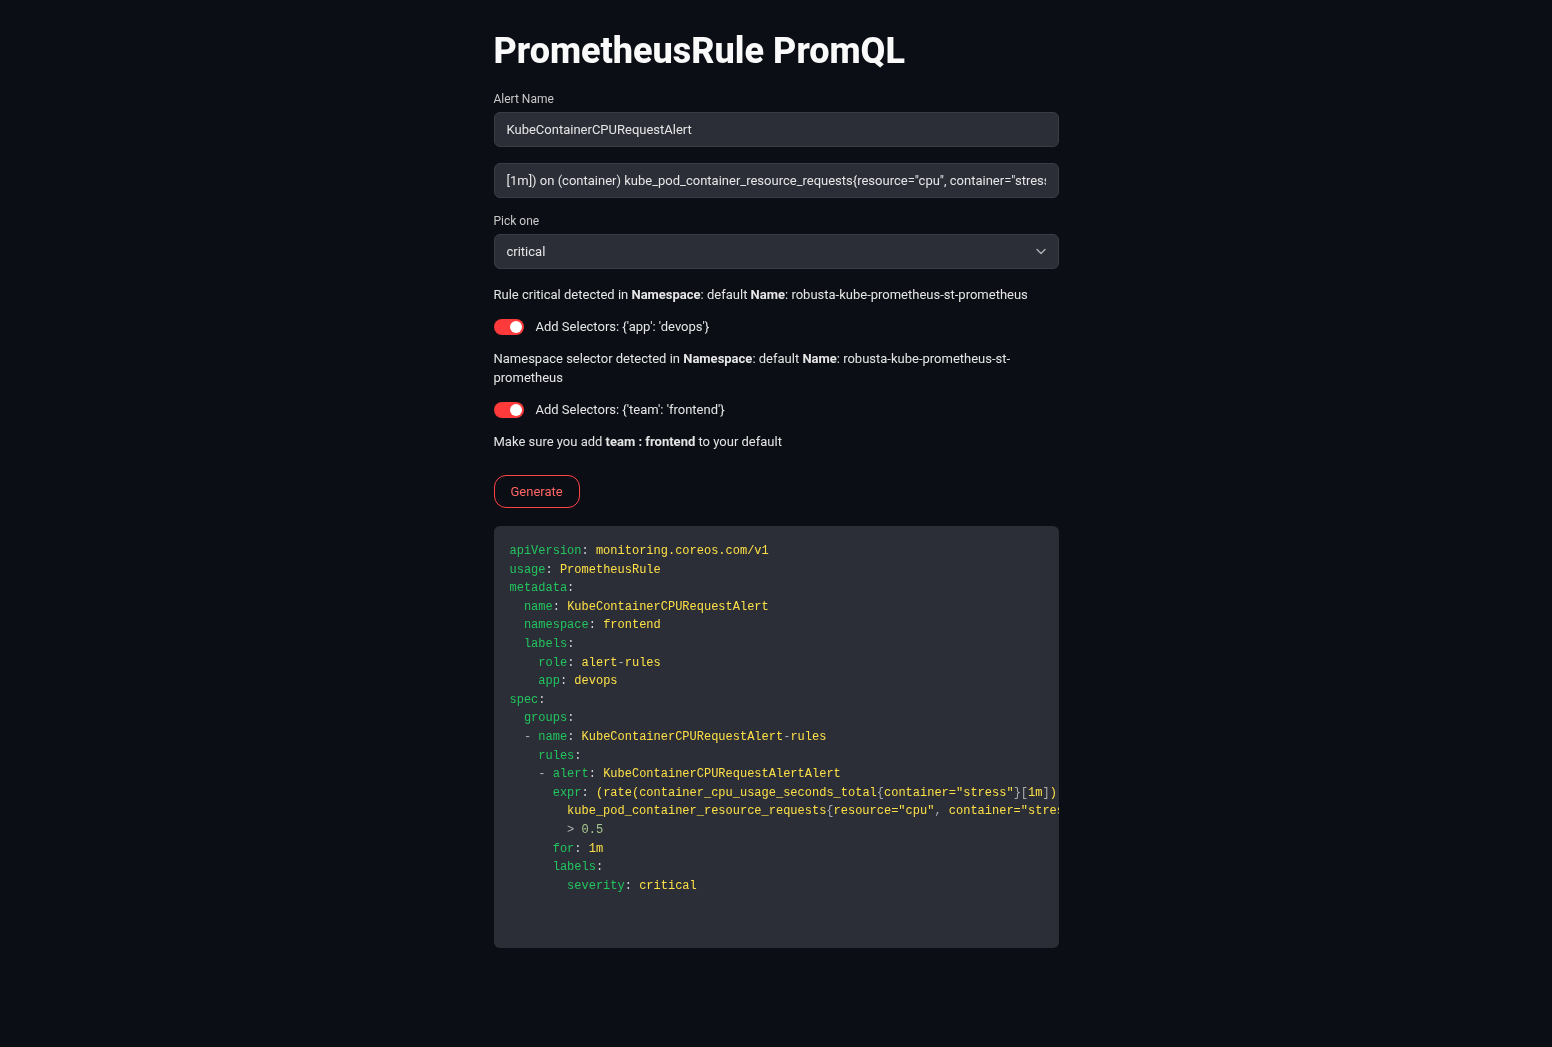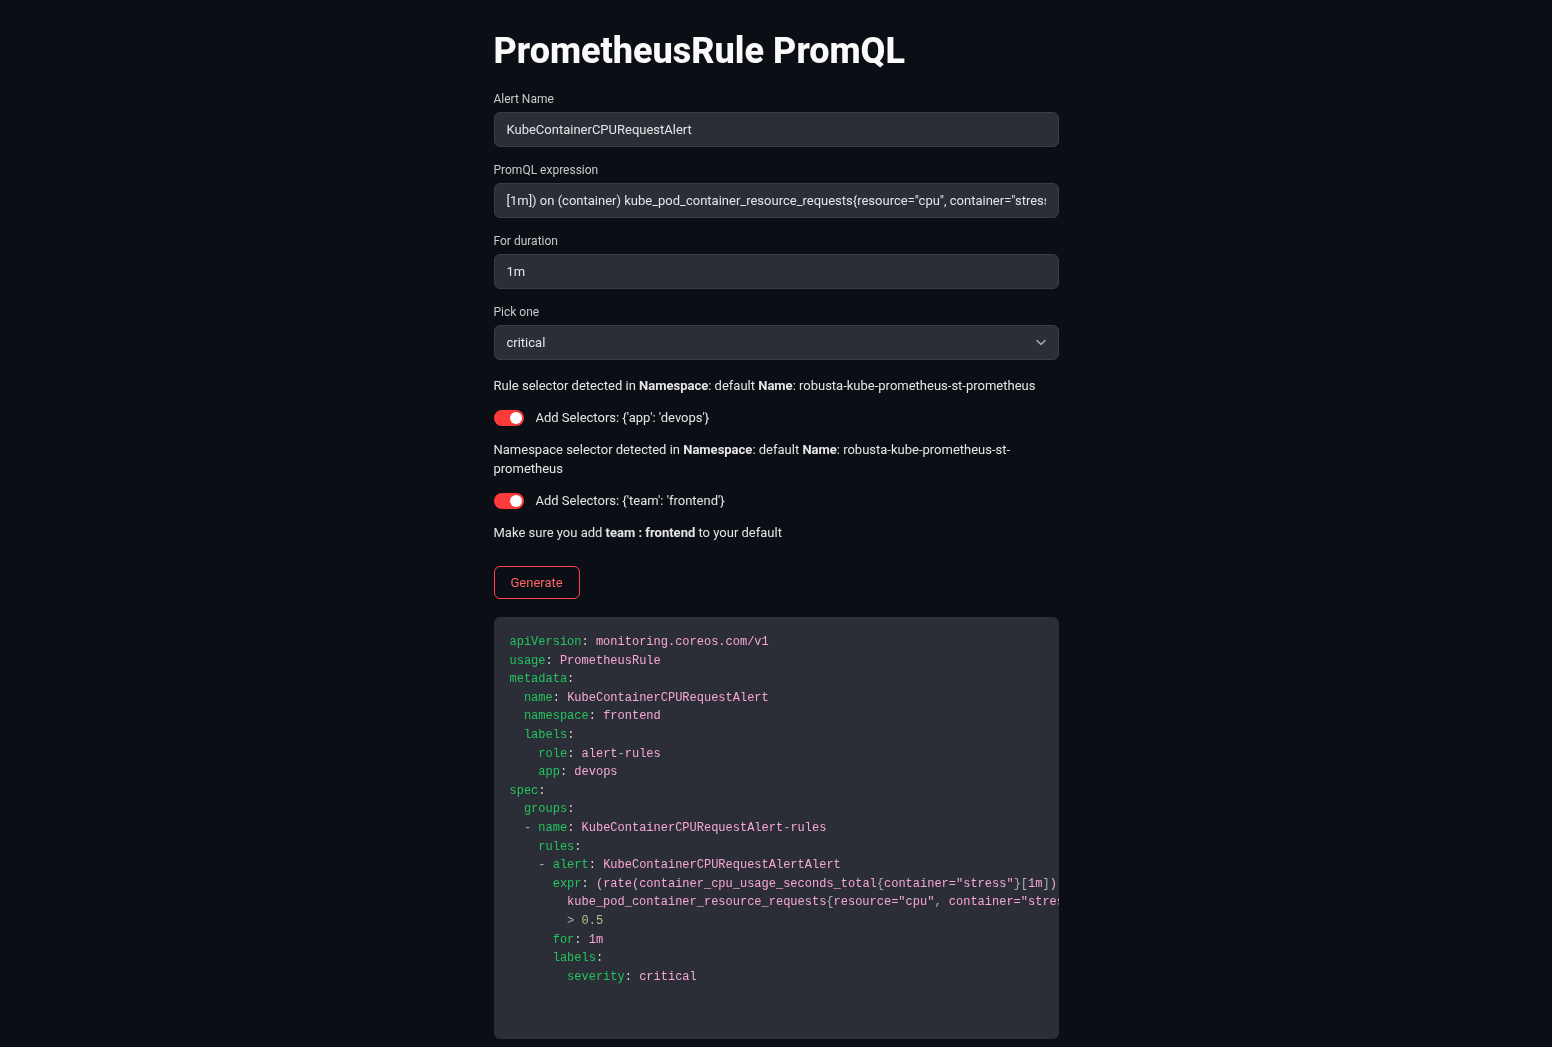--- a/index.html
+++ b/index.html
@@ -88,80 +88,75 @@
   border-radius: 50%;
   top: 2px;
   right: 2px;
 }
 .toggle-label { font-size: 13px; color: #e6e6e6; }
 .generate-btn {
   background: transparent;
   border: 1px solid #ff4444;
   color: #ff6666;
   padding: 8px 16px;
-  border-radius: 6px;
+  border-radius: 12px;
   font-size: 13px;
   cursor: pointer;
   margin: 10px 0 18px 0;
   font-family: inherit;
 }
 .code-block {
   background: #2b2e37;
   border-radius: 6px;
   padding: 16px;
   font-family: "SFMono-Regular", Consolas, "Liberation Mono", Menlo, monospace;
   font-size: 12px;
   line-height: 1.55;
   overflow-x: auto;
   white-space: pre;
   color: #d4d4d4;
 }
 .k { color: #22c55e; }
 .p { color: #d4d4d4; }
-.s { color: #f9a8d4; }
+.s { color: #fde047; }
 .n { color: #a8c98f; }
 .d { color: #afafaf; }
 .op { color: #afafaf; }
 </style>
 </head>
 <body>
 
 <div class="container">
   <h1 class="title">PrometheusRule PromQL</h1>
 
   <div class="field">
     <label class="field-label">Alert Name</label>
     <input class="input" type="text" value="KubeContainerCPURequestAlert" style="">
   </div>
 
   <div class="field">
-    <label class="field-label">PromQL expression</label>
     <input class="input" type="text" value="[1m]) on (container) kube_pod_container_resource_requests{resource=&quot;cpu&quot;, container=&quot;stress&quot;}) &gt; 0.5" style="">
   </div>
 
-  <div class="field">
-    <label class="field-label">For duration</label>
-    <input class="input" type="text" value="1m" style="">
-  </div>
 
   <div class="field">
     <label class="field-label">Pick one</label>
     <div class="select-wrap">
       <div class="select">critical</div>
       <span class="chevron">
         <svg width="12" height="12" viewBox="0 0 12 12" fill="none">
             <path d="M2 4l4 4 4-4" stroke="currentColor" stroke-width="1.5" stroke-linecap="round" stroke-linejoin="round"></path>
           </svg>
       </span>
     </div>
   </div>
 
 
   <p class="info-line">
-    <span>Rule selector detected in </span><strong>Namespace</strong><span>: default </span><strong>Name</strong><span>: robusta-kube-prometheus-st-prometheus</span>
+    <span>Rule critical detected in </span><strong>Namespace</strong><span>: default </span><strong>Name</strong><span>: robusta-kube-prometheus-st-prometheus</span>
   </p>
 
   <div class="toggle-row">
     <div class="toggle">
         <div class="toggle-knob"></div>
       </div>
     <span class="toggle-label">Add Selectors: {'app': 'devops'}</span>
   </div>
 
   <p class="info-line">

